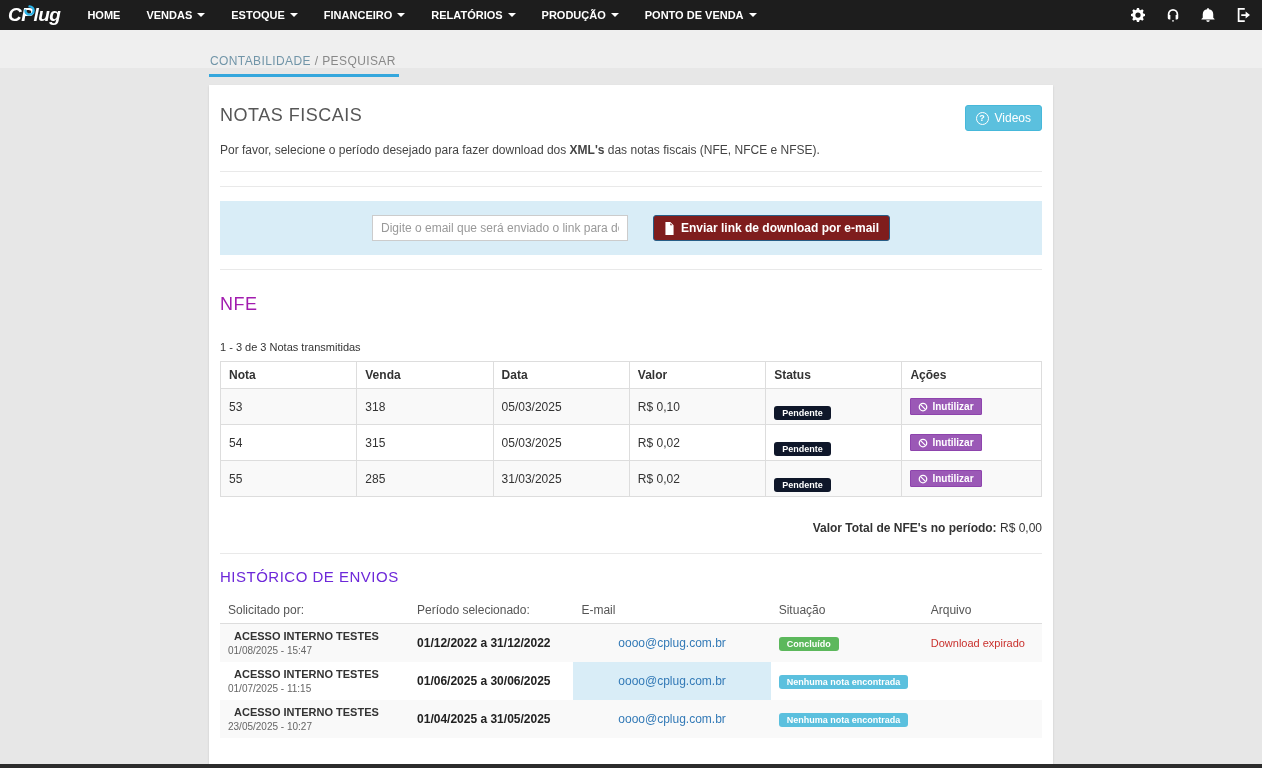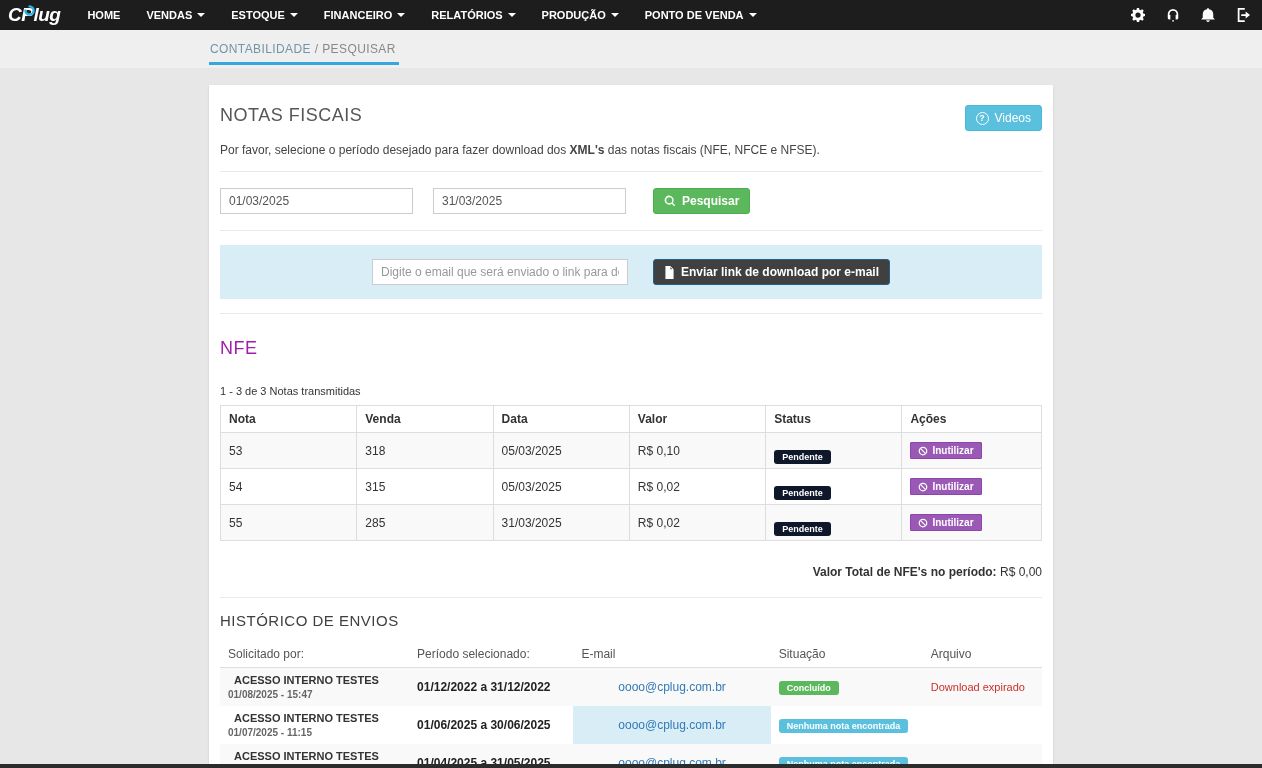--- a/index.html
+++ b/index.html
@@ -16,37 +16,37 @@
   .brand-text { color:#fff; font-size:19px; font-weight:bold; font-style:italic; letter-spacing:-0.5px; }
   .brand .swirl { position:absolute; top:1px; left:24px; }
   .nav-item { color:#fff; font-size:11px; font-weight:bold; padding:0 13px; display:flex; align-items:center; gap:5px; cursor:pointer; white-space:nowrap; }
   .caret { width:0; height:0; border-left:4px solid transparent; border-right:4px solid transparent; border-top:4px solid #fff; display:inline-block; }
   .nav-icons { margin-left:auto; display:flex; align-items:stretch; padding-right:2px; }
   .nav-icon { width:35px; display:flex; align-items:center; justify-content:center; cursor:pointer; }
 
   
   .subbar { background:#efefef; height:38px; }
   .container { width:844px; margin:0 auto; }
-  .breadcrumb { display:inline-block; padding:12px 3px 6px 1px; border-bottom:3px solid #35a7dd; font-size:12px; letter-spacing:0.4px; }
+  .breadcrumb { display:inline-block; padding:24px 3px 6px 1px; border-bottom:3px solid #35a7dd; font-size:12px; letter-spacing:0.4px; }
   .bc-section { color:#7195a8; cursor:pointer; }
   .bc-sep, .bc-page { color:#888; }
 
   
   .card { background:#fff; margin-top:17px; padding:14px 11px 40px; box-shadow:0 1px 2px rgba(0,0,0,0.12); min-height:900px; }
   .title-row { display:flex; justify-content:space-between; align-items:flex-start; margin-top:6px; }
   .page-title { font-size:18px; color:#565656; font-weight:normal; margin:0; letter-spacing:0.5px; }
   .desc { font-size:12px; color:#444; margin:12px 0 0; }
   hr.sep { border:none; border-top:1px solid #e9e9e9; margin:14px 0; }
 
   
   .btn { display:inline-flex; align-items:center; gap:6px; border-radius:3px; font-size:12px; color:#fff; padding:5px 10px; border:1px solid transparent; cursor:pointer; font-family:inherit; line-height:14px; }
   .btn-videos { background:#5bc0de; border-color:#46b8da; }
   .q-circle { width:13px; height:13px; border:1px solid #fff; border-radius:50%; font-size:9px; font-weight:bold; display:inline-flex; align-items:center; justify-content:center; }
   .btn-search { background:#5cb85c; border-color:#4cae4c; font-weight:bold; }
-  .btn-send { background:#404040; border-color:#275e87; font-weight:bold; }
+  .btn-send { background:#7f1d1d; border-color:#275e87; font-weight:bold; }
 
   
   .dates-row { display:flex; align-items:center; margin:16px 0; }
   .date-input { width:193px; height:26px; border:1px solid #ccc; padding:0 8px; font-size:12px; color:#555; font-family:inherit; background:#fff; }
   .date-input + .date-input { margin-left:20px; }
   .dates-row .btn-search { margin-left:27px; }
 
   
   .email-panel { background:#d9edf7; margin:14px 0; padding:14px 0; display:flex; justify-content:center; align-items:center; gap:25px; }
   .email-input { width:256px; height:26px; border:1px solid #ccc; padding:0 8px; font-size:12px; color:#555; font-family:inherit; }
@@ -63,27 +63,27 @@
   .badge { display:inline-block; color:#fff; font-size:9px; font-weight:bold; padding:2px 8px; border-radius:3px; white-space:nowrap; }
   .badge-warning { background:#0f172a;margin-top:13px; }
   .badge-success { background:#5cb85c; }
   .badge-info { background:#5bc0de; }
 
   .btn-inutilizar { background:#9b59b6; border:1px solid #8e44ad; color:#fff; font-size:10px; font-weight:bold; padding:2px 7px; border-radius:1px; display:inline-flex; align-items:center; gap:4px; cursor:pointer; font-family:inherit; }
 
   .total-line { text-align:right; font-size:12px; color:#333; margin:24px 0 18px; }
 
   
-  .history-title { font-size:15px; color:#404040; font-weight:normal; margin:12px 0 12px; letter-spacing:0.5px; }
+  .history-title { font-size:15px; color:#6d28d9; font-weight:normal; margin:12px 0 12px; letter-spacing:0.5px; }
   table.history { width:100%; border-collapse:collapse; font-size:12px; color:#333; }
   table.history th { font-weight:normal; color:#555; text-align:left; padding:6px 8px; border-bottom:1px solid #ddd; font-size:12px; }
   table.history td { padding:6px 8px; vertical-align:middle; }
   table.history tbody tr:nth-child(odd) { background:#f9f9f9; }
   .requester { font-size:11px; font-weight:bold; color:#333;margin-left:6px; }
-  .req-time { font-size:10px; color:#666; margin-top:3px;font-weight:bold; }
+  .req-time { font-size:10px; color:#666; margin-top:3px; }
   .period { font-weight:bold; color:#222; }
   td.email-cell { text-align:center;margin-top:30px; }
   .email-link { color:#337ab7; cursor:pointer; }
   .cell-highlight { background:#d9edf7; }
   .expired { color:#c9302c; font-size:11px; }
 
   .bottom-strip { position:fixed; bottom:0; left:0; width:1262px; height:4px; background:#2c2c2c; }
 </style>
 </head>
 <body>
@@ -164,30 +164,20 @@
       <button class="btn btn-videos">
         <span class="q-circle">?</span>
         <span>Videos</span>
       </button>
     </div>
 
     <p class="desc"><span>Por favor, selecione o período desejado para fazer download dos </span><b>XML's</b><span> das notas fiscais (NFE, NFCE e NFSE).</span></p>
 
     <hr class="sep">
 
-    <div class="dates-row">
-      <input class="date-input" type="text" value="01/03/2025" style="">
-      <input class="date-input" type="text" value="31/03/2025" style="">
-      <button class="btn btn-search">
-        <svg width="12" height="12" viewBox="0 0 16 16" fill="#fff">
-            <path d="M11.7 10.3a6 6 0 1 0-1.4 1.4l3.3 3.4 1.4-1.4-3.3-3.4zM7 11a4 4 0 1 1 0-8 4 4 0 0 1 0 8z"></path>
-          </svg>
-        <span>Pesquisar</span>
-      </button>
-    </div>
 
     <hr class="sep">
 
     <div class="email-panel">
       <input class="email-input" type="text" placeholder="Digite o email que será enviado o link para downlo" style="">
       <button class="btn btn-send">
         <svg width="11" height="13" viewBox="0 0 12 16" fill="#fff">
             <path d="M7 0H1v16h10V4L7 0zm0 1.5L9.5 4H7V1.5z"></path>
           </svg>
         <span>Enviar link de download por e-mail</span>

